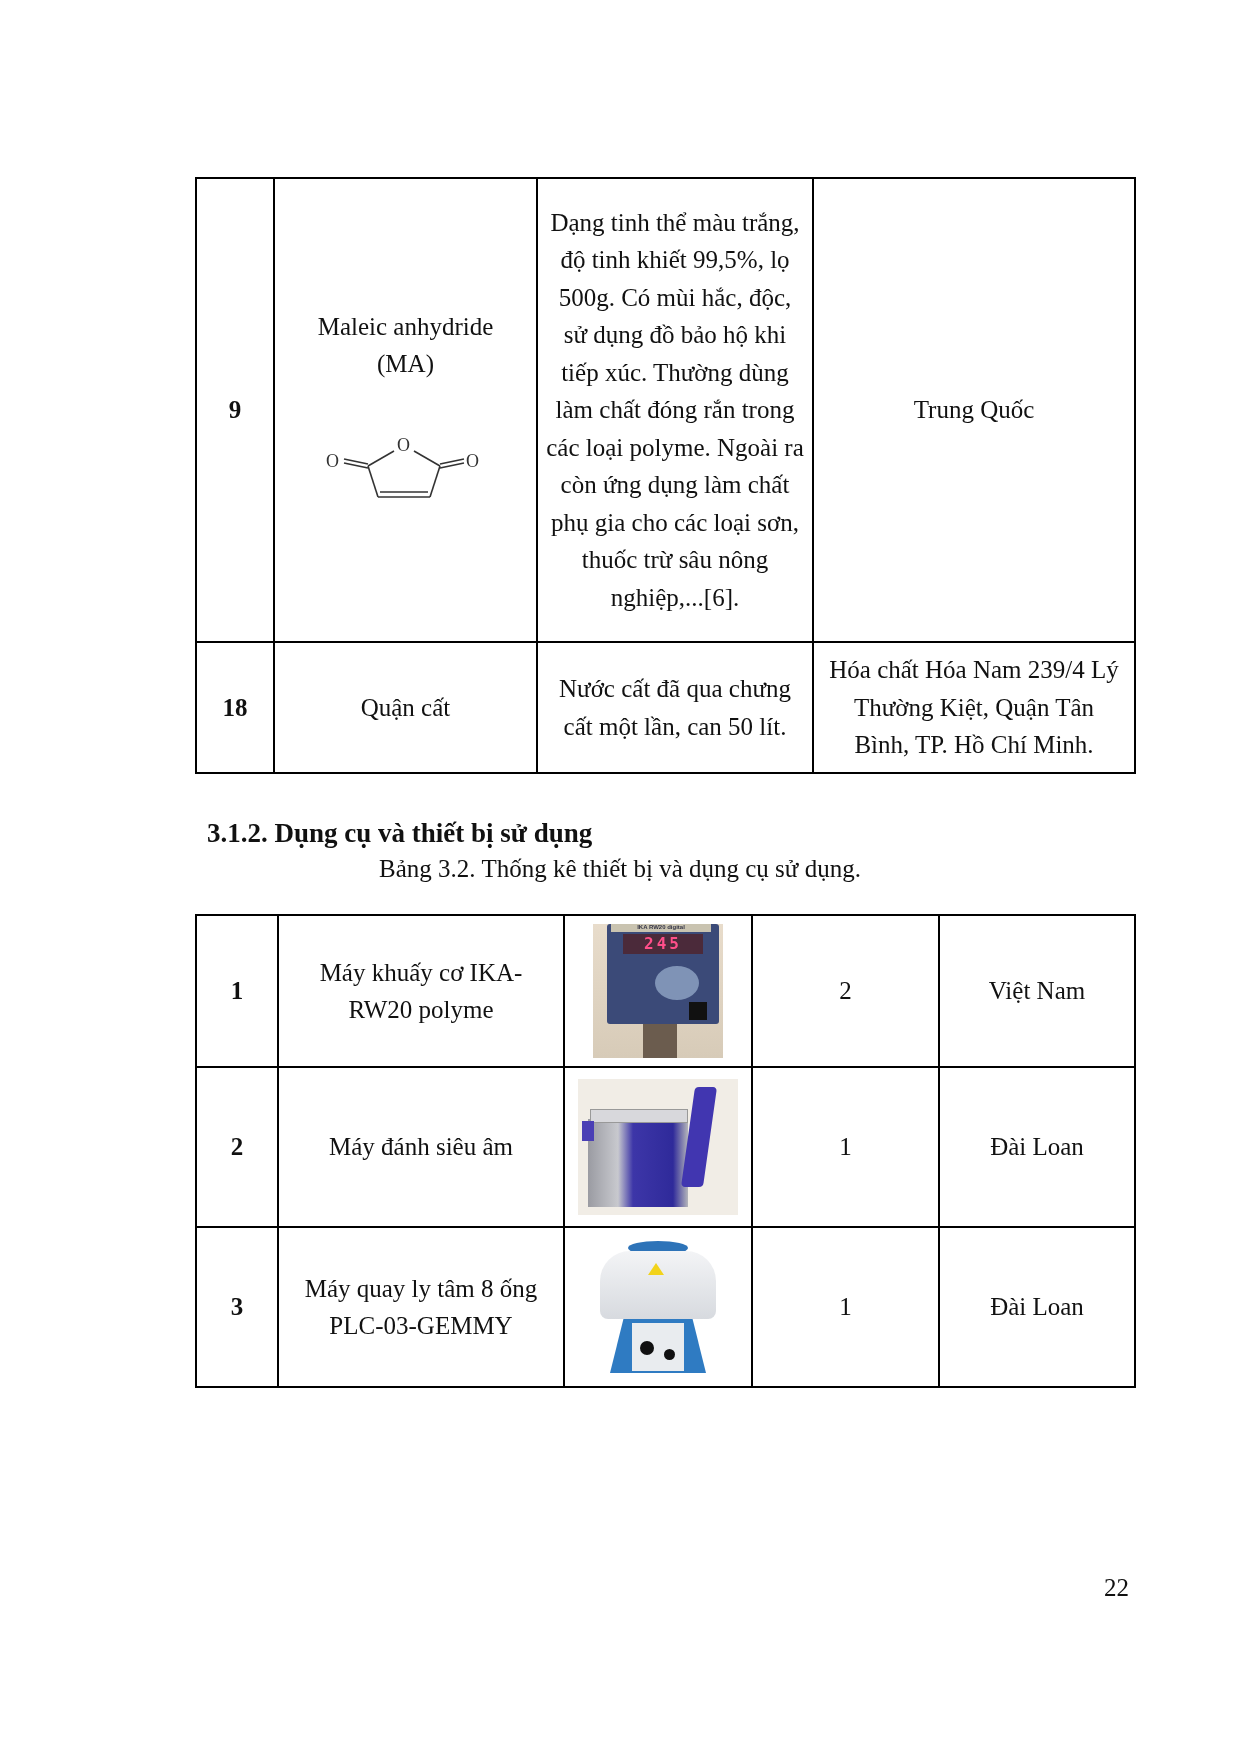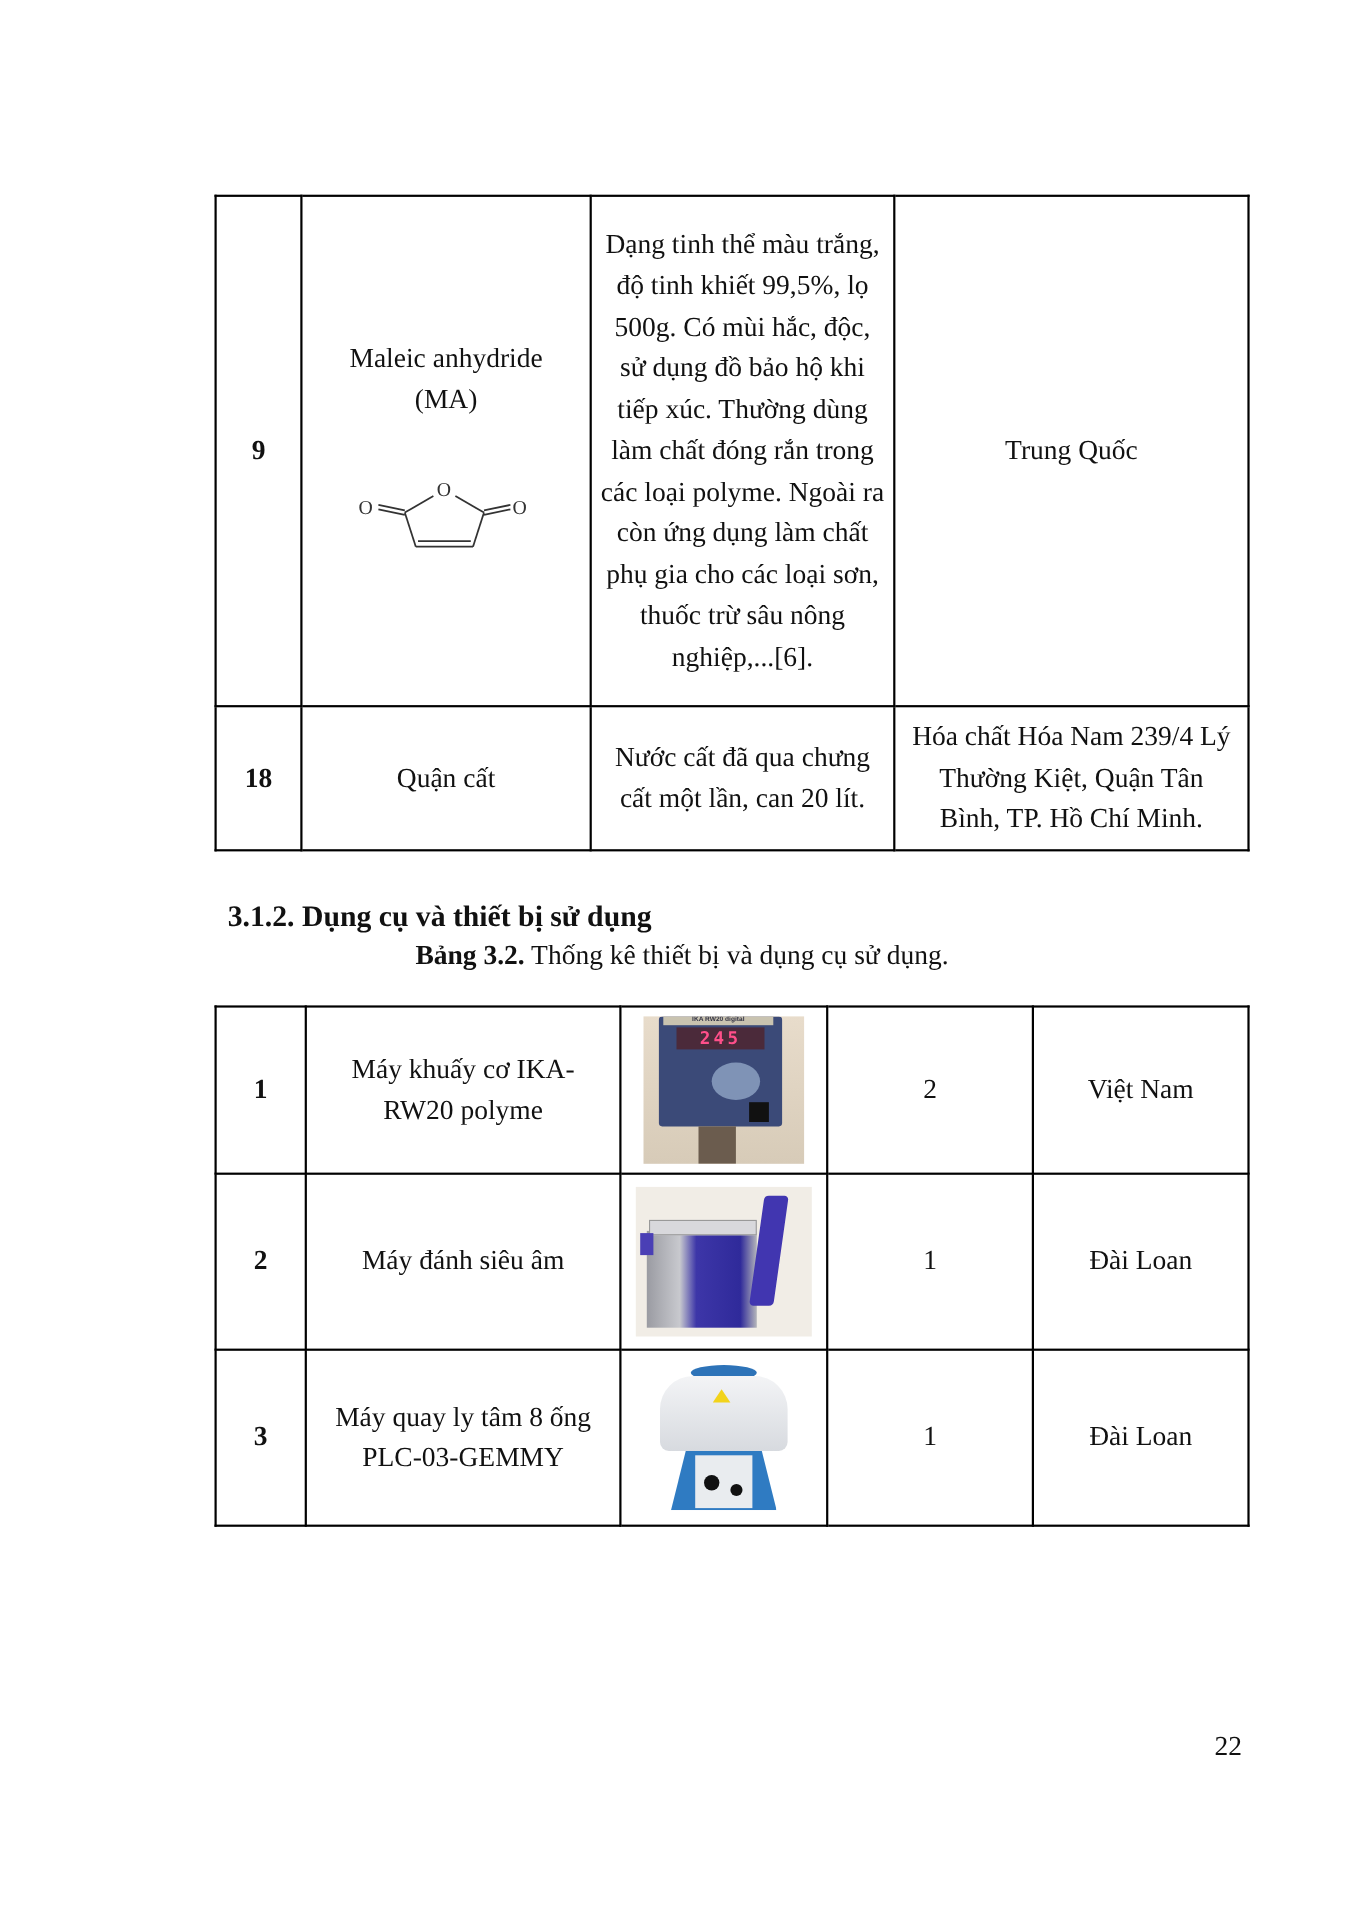--- a/index.html
+++ b/index.html
@@ -10,21 +10,21 @@
   #t1{top:177px;}
   #t1 col.c1{width:78px;} #t1 col.c2{width:263px;} #t1 col.c3{width:276px;} #t1 col.c4{width:322px;}
   #t2{top:914px;}
   #t2 col.c1{width:82px;} #t2 col.c2{width:286px;} #t2 col.c3{width:188px;} #t2 col.c4{width:187px;} #t2 col.c5{width:196px;}
   #t2 th{font-weight:bold;height:36px;line-height:34px;font-size:25px;}
   .row9 td{height:462px;padding:0 6px;margin-left:44px;}
   .row10 td{height:129px;}
   .r1 td{height:150px;} .r2 td{height:158px;} .r3 td{height:158px;}
   .heading{position:absolute;left:207px;top:818px;font-size:27px;font-weight:bold;}
   .caption{position:absolute;left:0;width:1240px;top:855px;text-align:center;font-size:25px;}
-  .caption b{font-weight:bold;}
+  .caption b{font-weight:normal;}
   .pagenum{position:absolute;left:1104px;top:1574px;font-size:25px;}
   .mol{display:block;margin:50px auto 0;}
   .img{display:inline-block;vertical-align:middle;position:relative;overflow:hidden;}
 </style>
 </head>
 <body>
 
 <table id="t1">
   <colgroup>
       <col class="c1">
@@ -57,21 +57,21 @@
           <text x="150" y="34">O</text>
         </g>
       </svg>
     </td>
     <td>Dạng tinh thể màu trắng, độ tinh khiết 99,5%, lọ 500g. Có mùi hắc, độc, sử dụng đồ bảo hộ khi tiếp xúc. Thường dùng làm chất đóng rắn trong các loại polyme. Ngoài ra còn ứng dụng làm chất phụ gia cho các loại sơn, thuốc trừ sâu nông nghiệp,...[6].</td>
     <td>Trung Quốc</td>
   </tr>
   <tr class="row10">
     <td class="bold">18</td>
     <td>Quận cất</td>
-    <td>Nước cất đã qua chưng cất một lần, can 20 lít.</td>
+    <td>Nước cất đã qua chưng cất một lần, can 50 lít.</td>
     <td>Hóa chất Hóa Nam 239/4 Lý Thường Kiệt, Quận Tân Bình, TP. Hồ Chí Minh.</td>
   </tr>
 </tbody>
   </table>
 
 <div class="heading">3.1.2. Dụng cụ và thiết bị sử dụng</div>
 <div class="caption"><b>Bảng 3.2.</b><span> Thống kê thiết bị và dụng cụ sử dụng.</span></div>
 
 <table id="t2">
   <colgroup>
@@ -79,21 +79,21 @@
       <col class="c2">
       <col class="c3">
       <col class="c4">
       <col class="c5">
     </colgroup>
   <tbody>
   <tr class="r1">
     <td class="bold">1</td>
     <td>Máy khuấy cơ IKA-RW20 polyme</td>
     <td>
-      <div class="img" style="width:146px;height:134px;background:linear-gradient(#e8dccb,#d7cbb8);">
+      <div class="img" style="width:130px;height:134px;background:linear-gradient(#e8dccb,#d7cbb8);">
         <div style="position:absolute;left:14px;top:0;width:112px;height:100px;background:#3b4a78;border-radius:3px;"></div>
         <div style="position:absolute;left:18px;top:0;width:100px;height:8px;background:#c9c3b0;font:bold 6px 'Liberation Sans',sans-serif;color:#334;">IKA RW20 digital</div>
         <div style="position:absolute;left:30px;top:10px;width:80px;height:20px;background:#4b2a3a;color:#ff4f8a;font:bold 16px 'DejaVu Sans Mono',monospace;text-align:center;line-height:20px;letter-spacing:3px;">245</div>
         <div style="position:absolute;left:62px;top:42px;width:44px;height:34px;border-radius:50%;background:#7f93b6;"></div>
         <div style="position:absolute;left:96px;top:78px;width:18px;height:18px;background:#111;"></div>
         <div style="position:absolute;left:50px;top:100px;width:34px;height:34px;background:#6b5c4e;"></div>
       </div>
     </td>
     <td>2</td>
     <td>Việt Nam</td>

